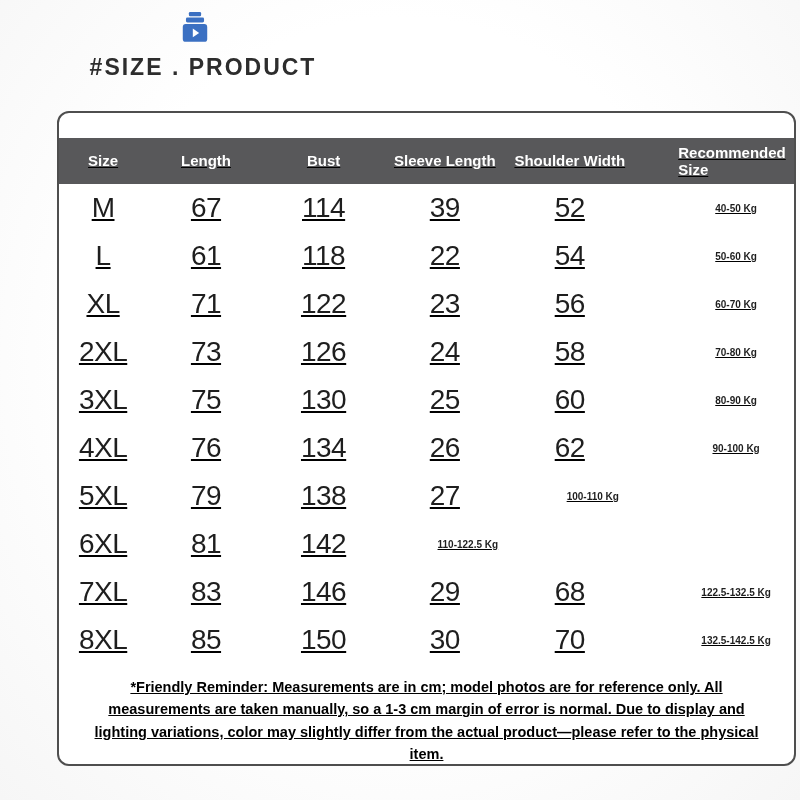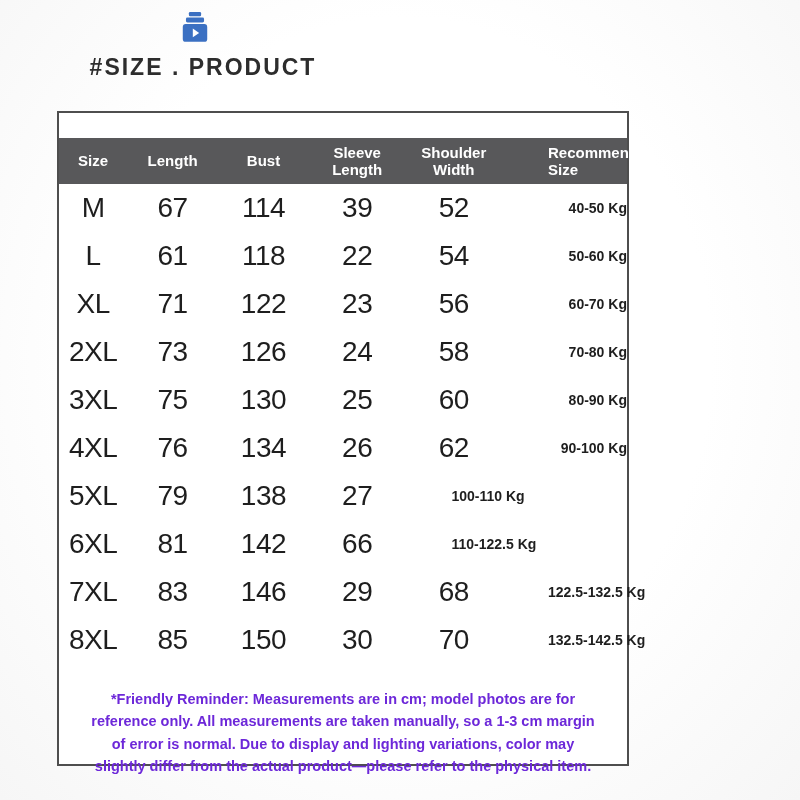--- a/index.html
+++ b/index.html
@@ -43,26 +43,27 @@
     color: #2d2d2d;
     white-space: nowrap;
     margin-left: 16px;
   }
 
   
   .chart-box {
     position: absolute;
     left: 57px;
     top: 111px;
-    width: 572px;
+    width: 739px;
     height: 655px;
     box-sizing: border-box;
     border: 2px solid #4e4e4e;
     background: #ffffff;
-    border-radius: 0;
+    border-radius: 12px;
+    text-decoration: underline;
   }
 
   .grid-row {
     display: grid;
     grid-template-columns: 12% 16% 16% 17% 17% 22%;
     align-items: center;
   }
 
   .table-header {
     margin-top: 25px;
@@ -87,35 +88,35 @@
   .row {
     height: 48px;
   }
   .cell {
     text-align: center;
     font-size: 28px;
     color: #1e1e1e;
     letter-spacing: -0.5px;
   }
   .cell.rec {
-    font-size: 14px;
+    font-size: 10px;
     font-weight: 700;
     letter-spacing: 0;
-    text-align: right;
+    text-align: center;
     padding-left: 46px;
     white-space: nowrap;
   }
 
   .footnote {
-    margin: 24px 28px 0 28px;
+    margin: 12px 28px 0 28px;
     text-align: center;
     font-size: 14.5px;
     font-weight: 700;
     line-height: 1.55;
-    color: #6d28d9;
+    color: #000000;
   }
 </style>
 </head>
 <body>
 
 <div class="page">
 
   <div class="brand">
     <svg class="brand-icon" viewBox="0 0 24 27" xmlns="http://www.w3.org/2000/svg" aria-hidden="true">
       <rect x="7" y="0" width="10" height="3.4" rx="1" fill="#3b70c2"></rect>
@@ -197,21 +198,20 @@
     <div class="cell">79</div>
     <div class="cell">138</div>
     <div class="cell">27</div>
     <div class="cell rec">100-110 Kg</div>
   </div>
 
   <div class="row grid-row">
     <div class="cell">6XL</div>
     <div class="cell">81</div>
     <div class="cell">142</div>
-    <div class="cell">66</div>
     <div class="cell rec">110-122.5 Kg</div>
   </div>
 
   <div class="row grid-row">
     <div class="cell">7XL</div>
     <div class="cell">83</div>
     <div class="cell">146</div>
     <div class="cell">29</div>
     <div class="cell">68</div>
     <div class="cell rec">122.5-132.5 Kg</div>

